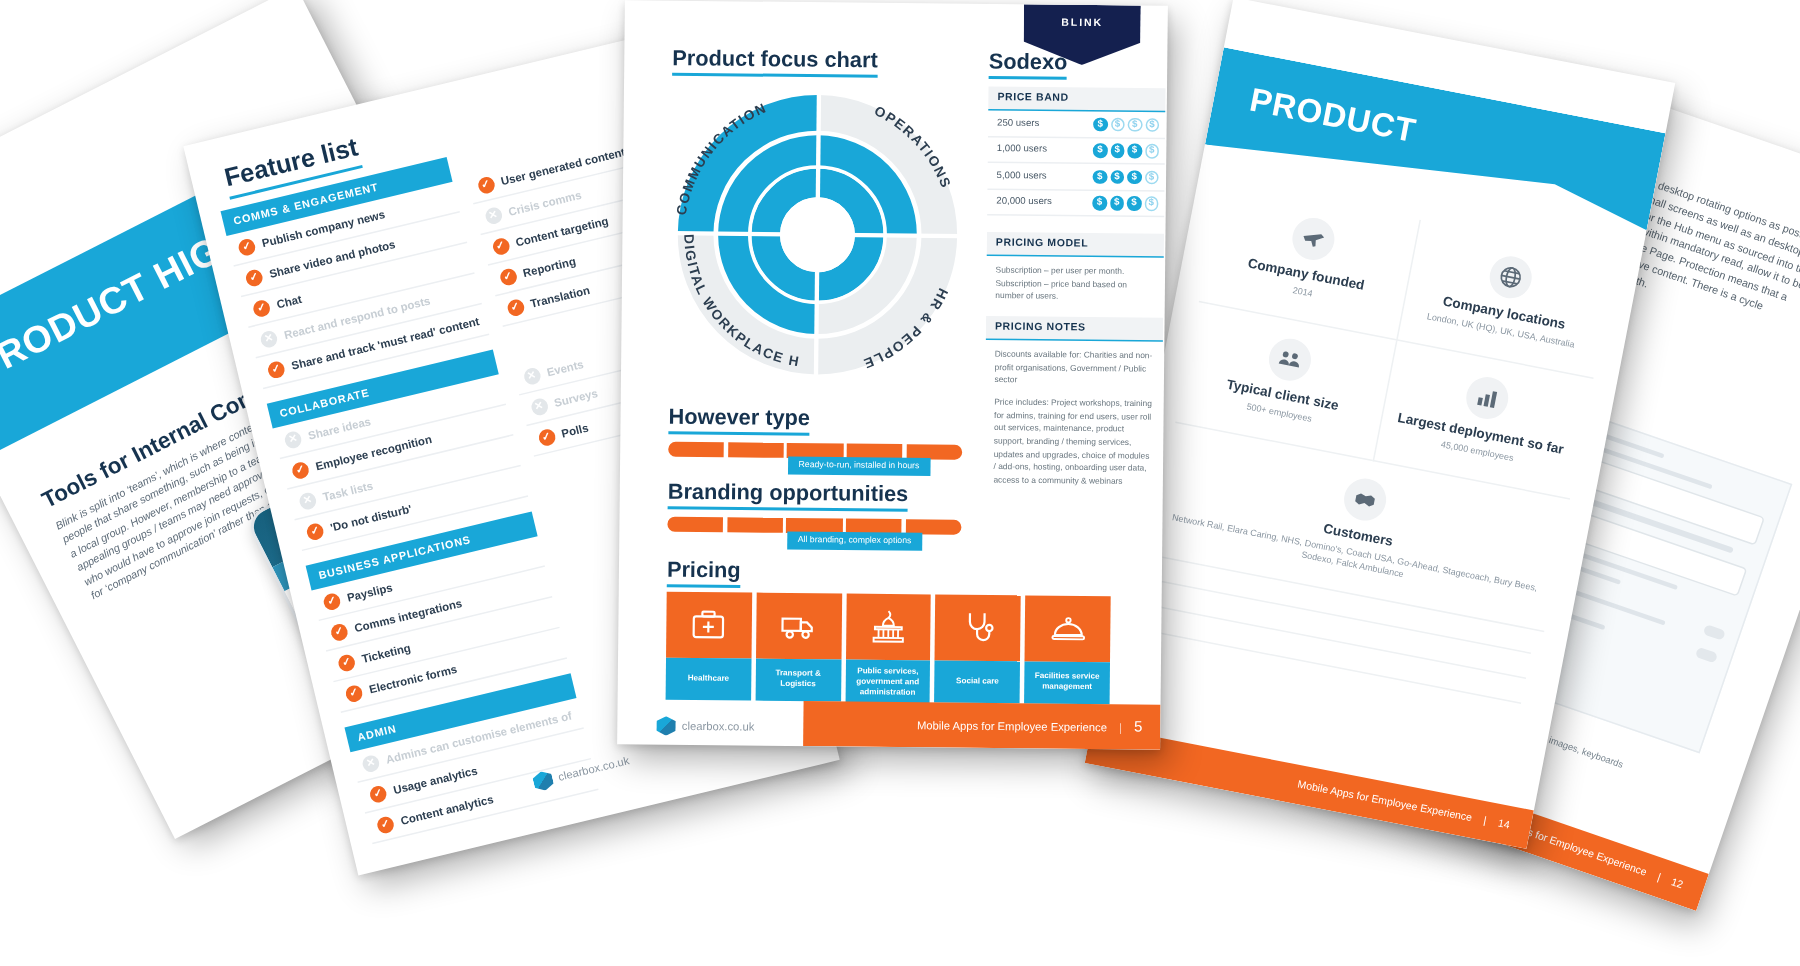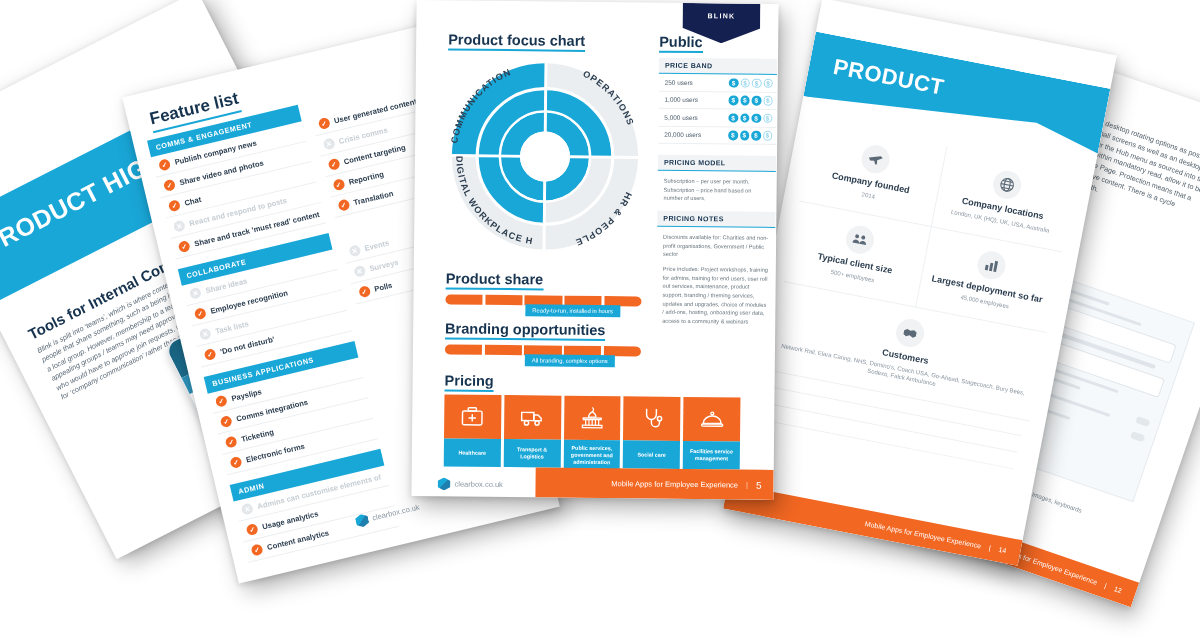--- a/index.html
+++ b/index.html
@@ -493,21 +493,21 @@
         </text>
         <text font-size="9.5" font-weight="bold" fill="#2c3e50" letter-spacing="1.1" font-family="Liberation Sans, sans-serif">
           <textPath href="#arc-hr" startOffset="22%">HR &amp; PEOPLE</textPath>
         </text>
         <text font-size="9.5" font-weight="bold" fill="#2c3e50" letter-spacing="1.1" font-family="Liberation Sans, sans-serif">
           <textPath href="#arc-dwh" startOffset="6%">DIGITAL WORKPLACE HUB</textPath>
         </text>
       </svg>
     </div>
 
-    <div class="mh" id="pricing-title">Public</div>
+    <div class="mh" id="pricing-title">Sodexo</div>
 
     <div class="pr-block" style="top:55px;">
       <div class="pr-head">PRICE BAND</div>
       <div id="price-bands">
           <div class="pr-row">
             <span class="lbl">250 users</span>
             <span class="coins">
               <span class="coin">$</span>
               <span class="coin off">$</span>
               <span class="coin off">$</span>
@@ -552,21 +552,21 @@
     </div>
 
     <div class="pr-block" style="top:208px;">
       <div class="pr-head">PRICING NOTES</div>
       <div class="pr-text">
         <p>Discounts available for: Charities and non-profit organisations, Government / Public sector</p>
         <p>Price includes: Project workshops, training for admins, training for end users, user roll out services, maintenance, product support, branding / theming services, updates and upgrades, choice of modules / add-ons, hosting, onboarding user data, access to a community &amp; webinars</p>
       </div>
     </div>
 
-    <div class="mh" id="ptype-title">Product share</div>
+    <div class="mh" id="ptype-title">However type</div>
     <div class="bar-row" id="ptype-bar" style="top:294px;">
         <span class="seg"></span>
         <span class="seg"></span>
         <span class="seg"></span>
         <span class="seg"></span>
         <span class="seg"></span>
       </div>
     <div class="callout" style="left:112px; top:303px;">Ready-to-run, installed in hours</div>
 
     <div class="mh" id="brand-title">Branding opportunities</div>

